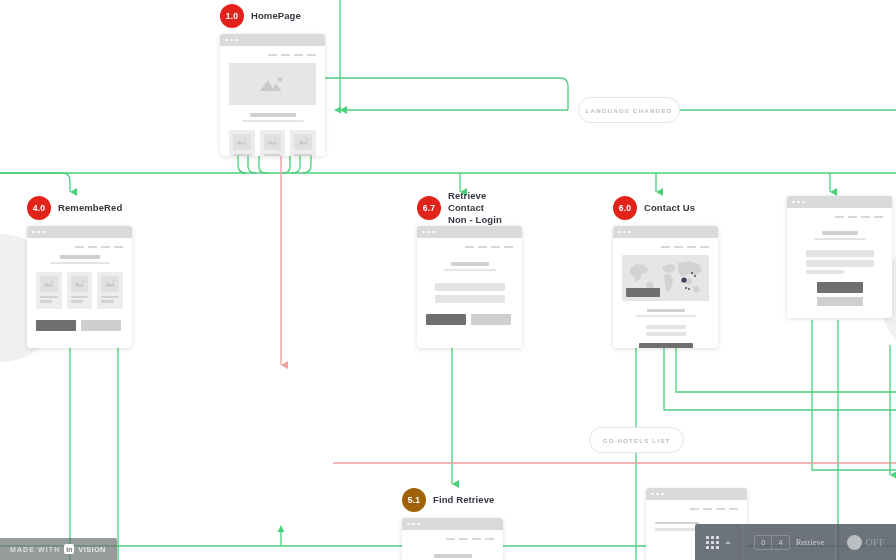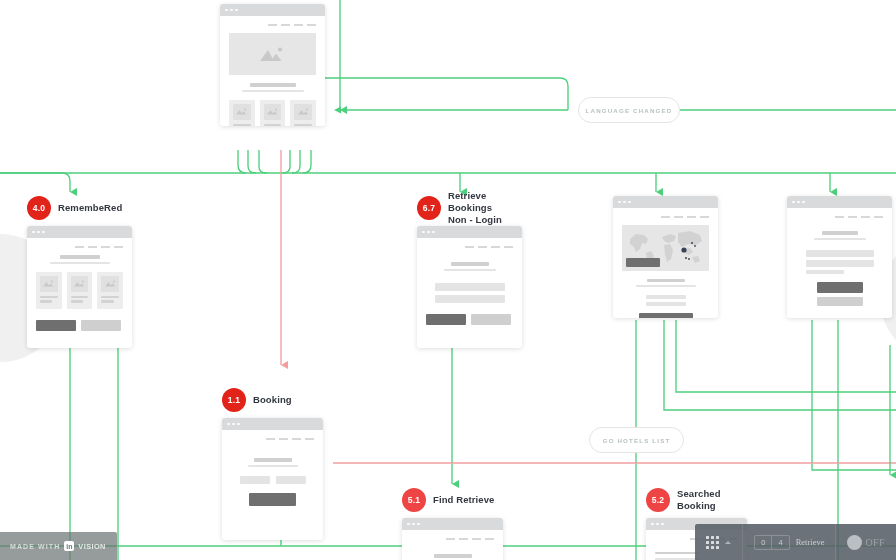--- a/index.html
+++ b/index.html
@@ -43,21 +43,21 @@
     width: 24px; height: 24px;
     border-radius: 50%;
     background: #e2231a;
     color: #fff;
     font-size: 8.5px;
     font-weight: bold;
     display: flex; align-items: center; justify-content: center;
     letter-spacing: .2px;
     flex: 0 0 auto;
   }
-  .badge.dark { background: #ef4444; text-align: right; }
+  .badge.dark { background: #a16207; text-align: right; }
   .node-title {
     font-size: 9.5px;
     font-weight: bold;
     color: #333740;
     line-height: 1.25;
     white-space: pre-line;
     letter-spacing: .1px;
   }
 
   
@@ -108,21 +108,21 @@
     color: #b7c4bb;
     font-weight: bold;
     z-index: 4;
     white-space: nowrap;
   }
 
   
   #invision-badge {
     position: absolute;
     left: 0; bottom: 0;
-    height: 28px;
+    height: 22px;
     background: rgba(110,116,116,.72);
     display: flex; align-items: center;
     gap: 4px;
     padding: 0 11px 0 10px;
     z-index: 20;
     border-top-right-radius: 2px;
   }
   #invision-badge .mw {
     font-size: 7px; font-weight: bold; letter-spacing: 1.1px;
     color: #d9dcdc;
@@ -234,20 +234,24 @@
       <path d="M890,345 L890,475" stroke="#4cd07d" marker-end="url(#agreen)"></path>
 
       <path d="M0,546 L896,546" stroke="#4cd07d"></path>
 
       <path d="M281,546 L281,530" stroke="#4cd07d"></path>
       <polygon points="277.6,532 284.4,532 281,525" fill="#4cd07d"></polygon>
     </g>
   </svg>
 
   <div class="node" style="left:220px; top:4px; width:105px;">
+    <div class="node-head">
+      <div class="badge">1.0</div>
+      <div class="node-title">HomePage</div>
+    </div>
     <div class="card" style="height:122px;">
       <div class="chrome">
         <div class="dot"></div>
         <div class="dot"></div>
         <div class="dot"></div>
       </div>
       <div class="body">
         <div class="navbar">
             <i></i>
             <i></i>
@@ -361,21 +365,21 @@
           <div class="btn-dark" style="width:40px;height:11px;"></div>
           <div class="btn-light" style="width:40px;height:11px;"></div>
         </div>
       </div>
     </div>
   </div>
 
   <div class="node" style="left:417px; top:196px; width:105px;">
     <div class="node-head">
       <div class="badge">6.7</div>
-      <div class="node-title">Retrieve Bookings
+      <div class="node-title">Retrieve Contact
 Non - Login</div>
     </div>
     <div class="card" style="height:122px;">
       <div class="chrome">
           <div class="dot"></div>
           <div class="dot"></div>
           <div class="dot"></div>
         </div>
       <div class="body">
         <div class="navbar">
@@ -390,20 +394,24 @@
         <div class="bar light center" style="width:70px;height:8px;margin-top:4px;"></div>
         <div style="display:flex;gap:5px;margin-top:11px;">
           <div class="btn-dark" style="width:40px;height:11px;"></div>
           <div class="btn-light" style="width:40px;height:11px;"></div>
         </div>
       </div>
     </div>
   </div>
 
   <div class="node" style="left:613px; top:196px; width:105px;">
+    <div class="node-head">
+      <div class="badge">6.0</div>
+      <div class="node-title">Contact Us</div>
+    </div>
     <div class="card" style="height:122px;">
       <div class="chrome">
           <div class="dot"></div>
           <div class="dot"></div>
           <div class="dot"></div>
         </div>
       <div class="body">
         <div class="navbar">
             <i></i>
             <i></i>
@@ -454,48 +462,20 @@
         <div class="bar light center" style="width:52px;height:2px;margin-top:3px;"></div>
         <div class="bar light center" style="width:68px;height:7px;margin-top:10px;"></div>
         <div class="bar light center" style="width:68px;height:7px;margin-top:3px;"></div>
         <div class="bar light" style="width:38px;height:4px;margin:3px 0 0 10px;"></div>
         <div class="btn-dark center" style="width:46px;height:11px;margin-top:8px;"></div>
         <div class="btn-light center" style="width:46px;height:9px;margin-top:4px;"></div>
       </div>
     </div>
   </div>
 
-  <div class="node" style="left:222px; top:388px; width:101px;">
-    <div class="node-head">
-      <div class="badge">1.1</div>
-      <div class="node-title">Booking</div>
-    </div>
-    <div class="card" style="height:122px;">
-      <div class="chrome">
-          <div class="dot"></div>
-          <div class="dot"></div>
-          <div class="dot"></div>
-        </div>
-      <div class="body">
-        <div class="navbar">
-            <i></i>
-            <i></i>
-            <i></i>
-            <i></i>
-          </div>
-        <div class="bar mid center" style="width:38px;height:4px;margin-top:18px;"></div>
-        <div class="bar light center" style="width:50px;height:2px;margin-top:3px;"></div>
-        <div style="display:flex;gap:6px;justify-content:center;margin-top:9px;">
-          <div class="bar light" style="width:30px;height:8px;"></div>
-          <div class="bar light" style="width:30px;height:8px;"></div>
-        </div>
-        <div class="btn-dark center" style="width:47px;height:13px;margin-top:9px;"></div>
-      </div>
-    </div>
-  </div>
 
   <div class="node" style="left:402px; top:488px; width:101px;">
     <div class="node-head">
       <div class="badge dark">5.1</div>
       <div class="node-title">Find Retrieve</div>
     </div>
     <div class="card" style="height:122px;">
       <div class="chrome">
           <div class="dot"></div>
           <div class="dot"></div>
@@ -508,24 +488,20 @@
             <i></i>
             <i></i>
           </div>
         <div class="bar mid center" style="width:38px;height:4px;margin-top:14px;"></div>
 
       </div>
     </div>
   </div>
 
   <div class="node" style="left:646px; top:488px; width:101px;">
-    <div class="node-head">
-      <div class="badge dark">5.2</div>
-      <div class="node-title">Searched Booking</div>
-    </div>
     <div class="card" style="height:122px;">
       <div class="chrome">
           <div class="dot"></div>
           <div class="dot"></div>
           <div class="dot"></div>
         </div>
       <div class="body">
         <div class="navbar">
             <i></i>
             <i></i>

